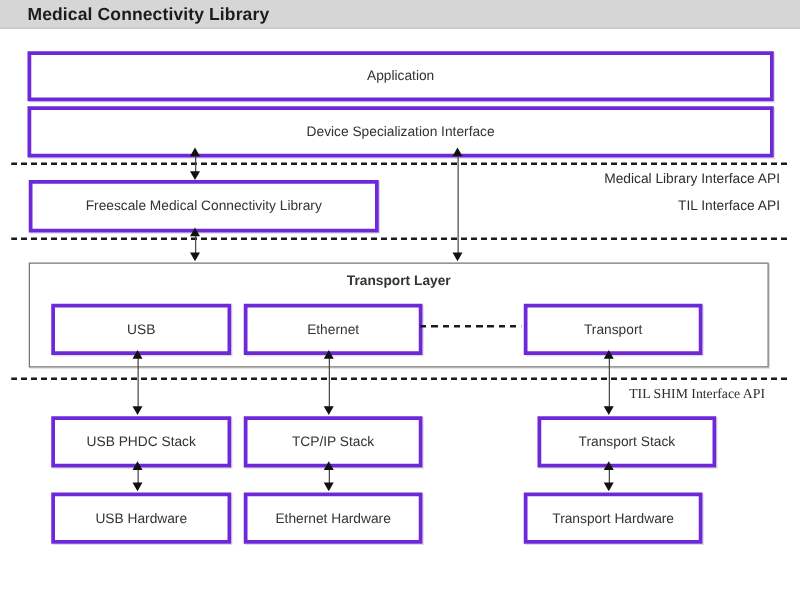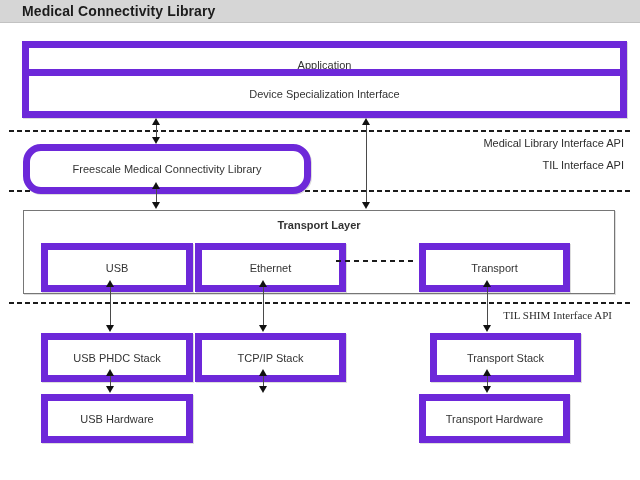--- a/index.html
+++ b/index.html
@@ -12,21 +12,21 @@
     position:absolute; left:0; top:0; width:640px; height:22px;
     background:#d6d6d6; border-bottom:1px solid #c2c2c2;
     display:flex; align-items:center;
   }
   .titlebar .t {
     padding-left:22px; font-size:14px; font-weight:bold; color:#1c1c1c;
     letter-spacing:0.1px;
   }
   .box {
     position:absolute; background:#ffffff;
-    border:7px solid #6d28d9;
+    border:3px solid #6d28d9;
     box-shadow:1px 1px 0 rgba(120,120,120,0.25);
     display:flex; align-items:center; justify-content:center;
     font-size:11px; color:#333333; text-align:center;
   }
   .outer-box {
     position:absolute; background:#ffffff;
     border:1px solid #767676;
     box-shadow:1px 1px 0 rgba(120,120,120,0.25);
   }
   .outer-box .ob-label {
@@ -63,47 +63,48 @@
 </head>
 <body>
 
 <div class="stage">
 
   <div class="titlebar">
     <div class="t">Medical Connectivity Library</div>
   </div>
 
   <div class="box" style="left:22px; top:41px; width:591px; height:34px;">Application</div>
-  <div class="box" style="left:22px; top:69px; width:591px; height:35px;">Device Specialization Interface</div>
+  <div class="box" style="left:22px; top:85px; width:591px; height:35px;">Device Specialization Interface</div>
 
   <div class="hline-dashed" style="left:9px; top:130px; width:623px;"></div>
   <div class="hline-dashed" style="left:9px; top:190px; width:623px;"></div>
   <div class="hline-dashed" style="left:9px; top:302px; width:623px;"></div>
 
   <div class="api-label" style="right:16px; top:137px;">Medical Library Interface API</div>
   <div class="api-label" style="right:16px; top:159px;">TIL Interface API</div>
   <div class="api-label" style="right:28px; top:309px;font-family:Liberation Serif, serif;">TIL SHIM Interface API</div>
 
-  <div class="box" style="left:23px; top:144px; width:274px; height:36px;border-radius:18px;">Freescale Medical Connectivity Library</div>
+  <div class="box" style="left:23px; top:144px; width:274px; height:36px;">Freescale Medical Connectivity Library</div>
 
   <div class="outer-box" style="left:23px; top:210px; width:590px; height:82px;">
     <div class="ob-label">Transport Layer</div>
   </div>
 
   <div class="box" style="left:41px; top:243px; width:138px; height:35px;">USB</div>
   <div class="box" style="left:195px; top:243px; width:137px; height:35px;">Ethernet</div>
   <div class="box" style="left:419px; top:243px; width:137px; height:35px;">Transport</div>
 
   <div class="hdash-connector" style="left:336px; top:260px; width:81px;"></div>
 
   <div class="box" style="left:41px; top:333px; width:138px; height:35px;text-align:right;">USB PHDC Stack</div>
   <div class="box" style="left:195px; top:333px; width:137px; height:35px;">TCP/IP Stack</div>
   <div class="box" style="left:419px; top:333px; width:137px; height:35px;margin-left:11px;">Transport Stack</div>
 
   <div class="box" style="left:41px; top:394px; width:138px; height:35px;">USB Hardware</div>
+  <div class="box" style="left:195px; top:394px; width:137px; height:35px;">Ethernet Hardware</div>
   <div class="box" style="left:419px; top:394px; width:137px; height:35px;">Transport Hardware</div>
 
   <div class="varrow" style="left:152px; top:118px; height:26px;">
     <div class="stem"></div>
       <div class="head-up"></div>
       <div class="head-down"></div>
   </div>
   <div class="varrow" style="left:362px; top:118px; height:91px;">
     <div class="stem"></div>
       <div class="head-up"></div>

